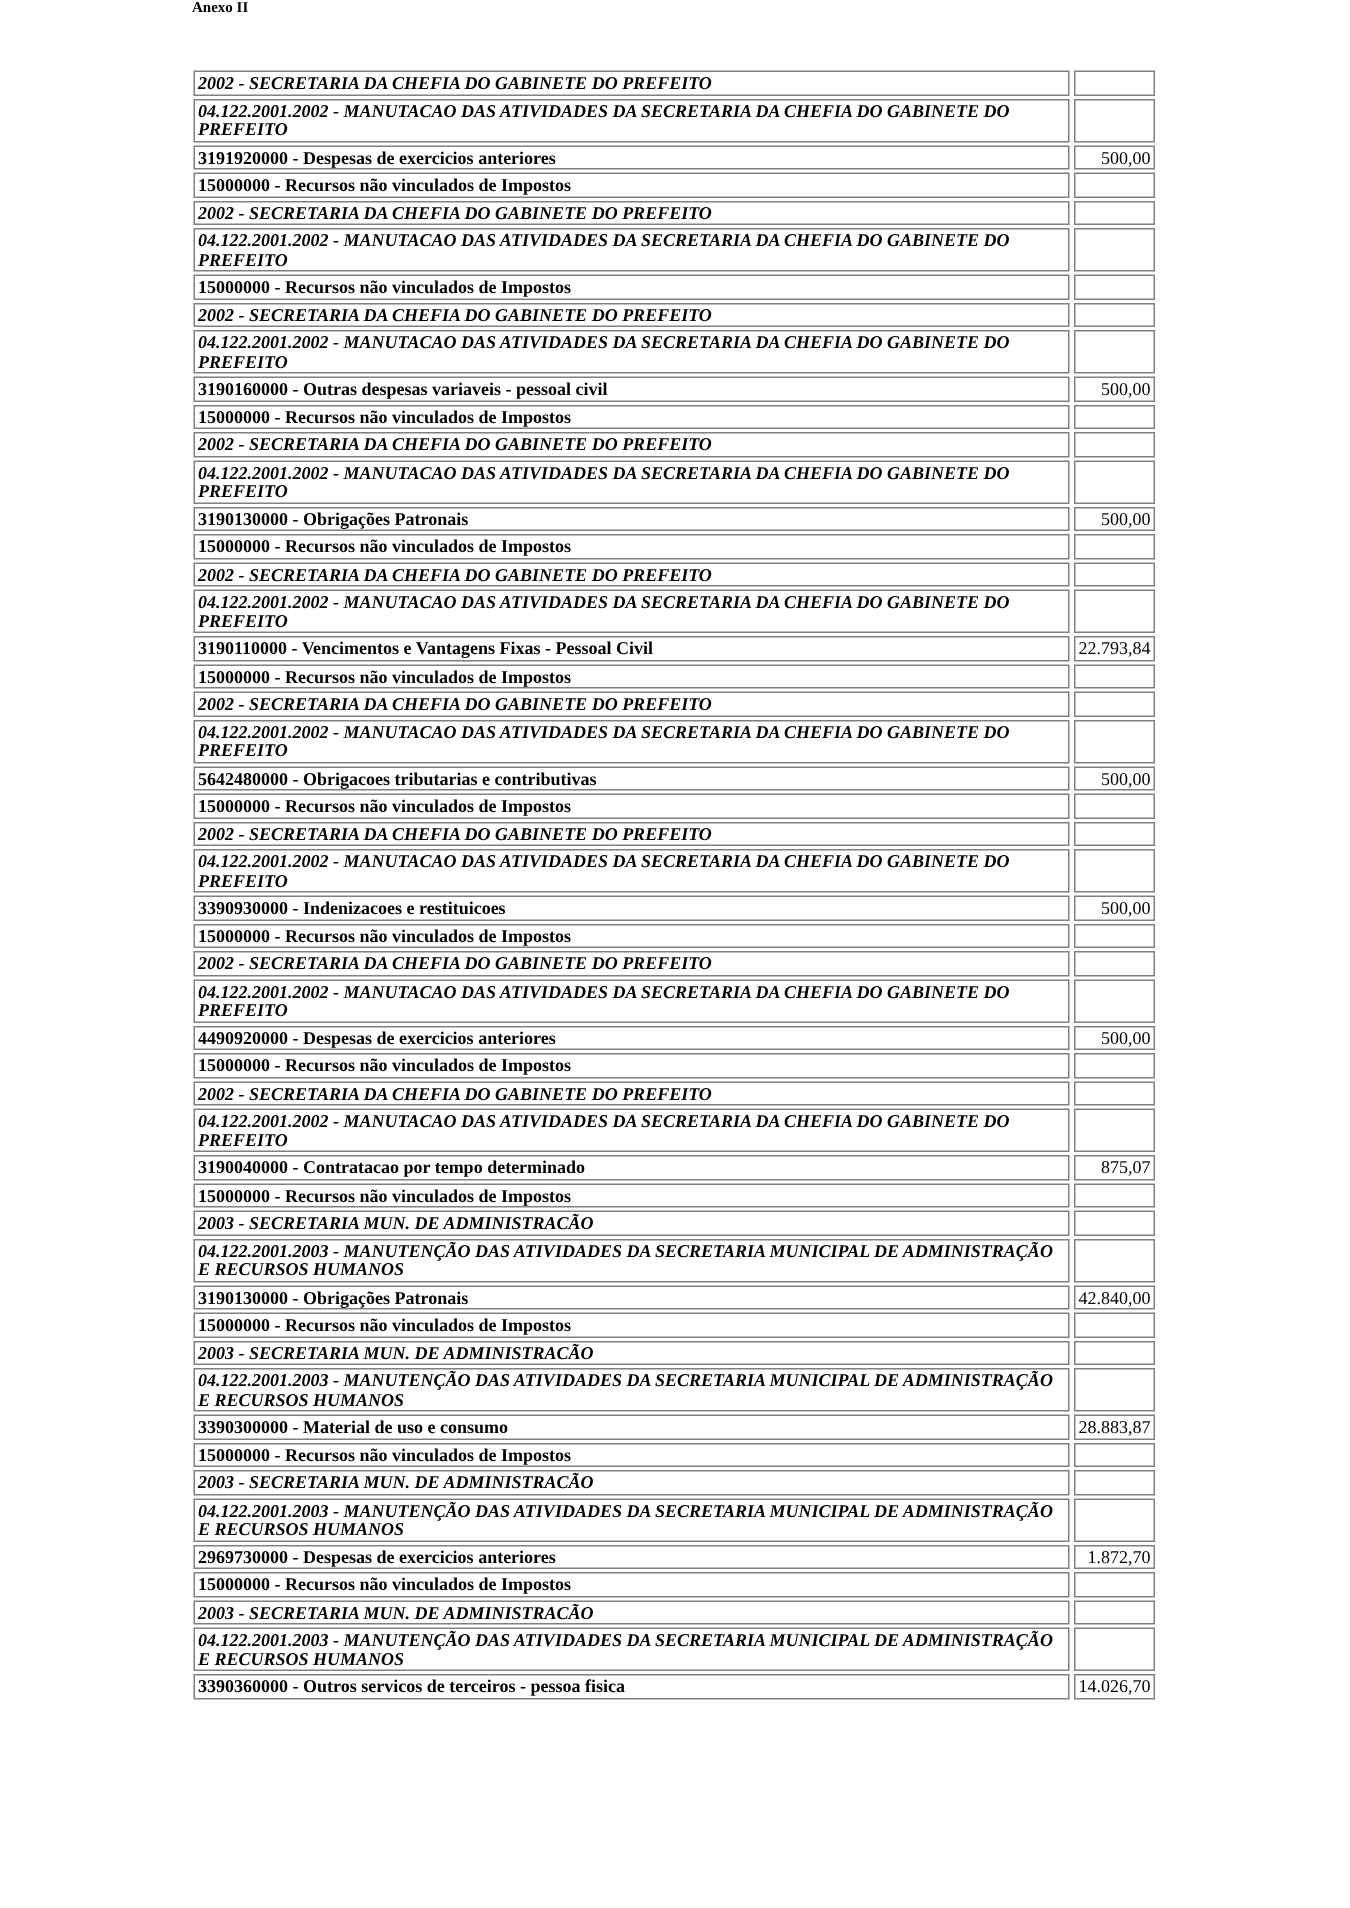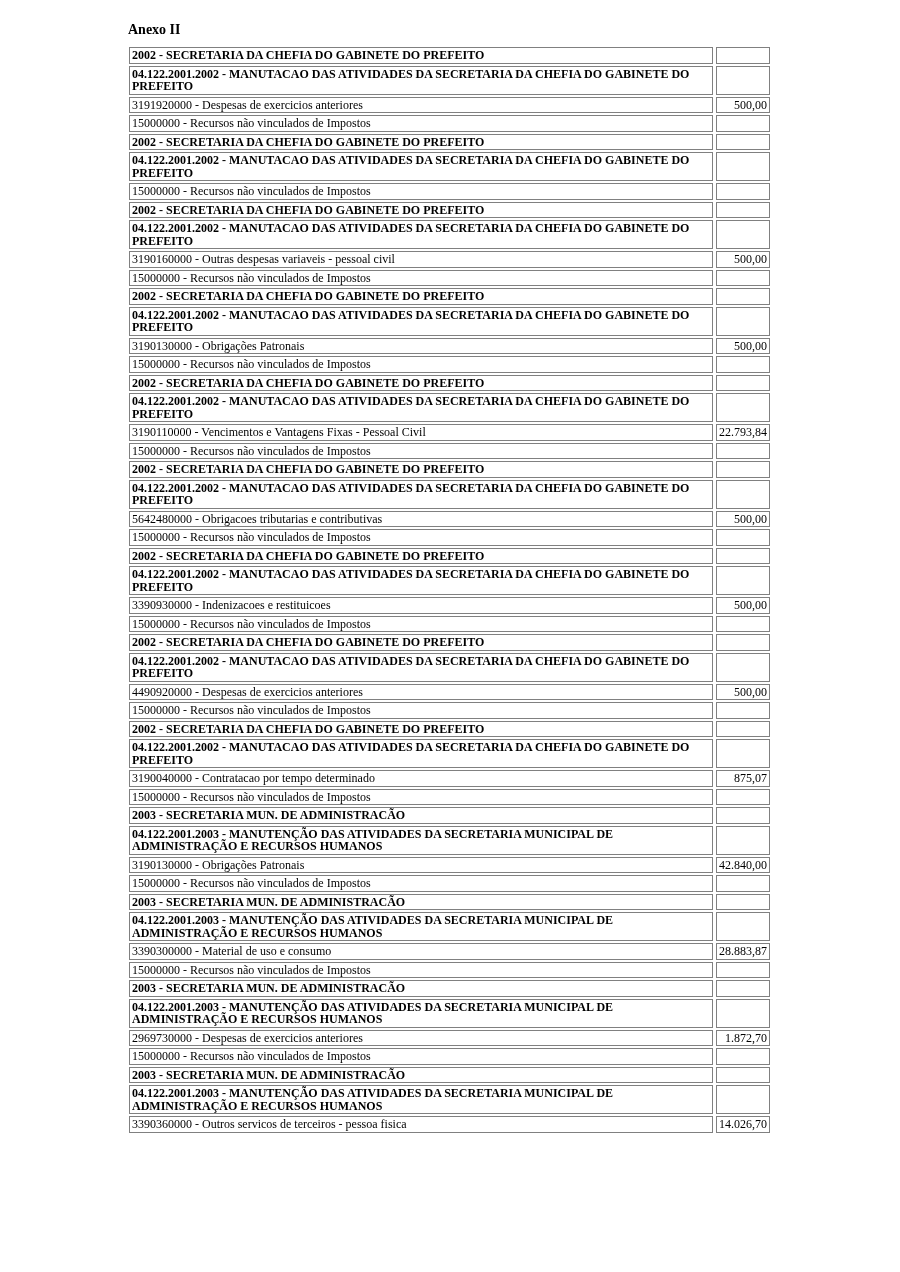--- a/index.html
+++ b/index.html
@@ -14,45 +14,45 @@
   .page {
     position: relative;
     width: 900px;
     height: 1272px;
     background: #ffffff;
     overflow: hidden;
   }
   .page-title {
     position: absolute;
     left: 128px;
-    top: 22px;
-    font-size: 14px;
+    top: 0;
+    font-size: 10px;
     font-weight: bold;
     white-space: nowrap;
   }
   table.budget-table {
     position: absolute;
     left: 126px;
     top: 45px;
     border-collapse: separate;
     border-spacing: 3px 2px;
     table-layout: fixed;
   }
   table.budget-table td {
     border: 1px solid #808080;
     background: #ffffff;
     padding: 1px 2px;
     font-size: 12px;
     line-height: 12.5px;
     vertical-align: top;
     overflow: hidden;
   }
-  td.desc-cell { width: 578px; text-align: left; }
+  td.desc-cell { width: 578px; text-align: left; font-weight: bold; }
   td.value-cell { width: 47px; text-align: right; margin-left: 16px; }
-  tr.bold-row td { font-weight: bold; }
+  tr.bold-row td { font-weight: bold; font-style: italic; }
 </style>
 </head>
 <body>
 
 <div class="page">
   <div class="page-title">Anexo II</div>
 
   <table class="budget-table">
     <tbody>
         <tr class="bold-row">

